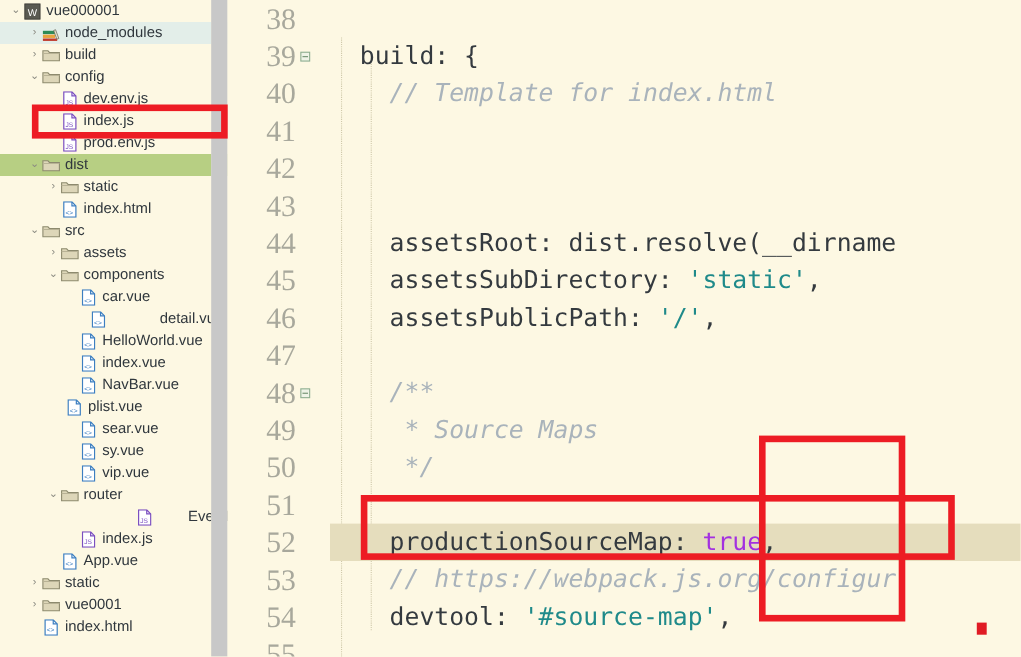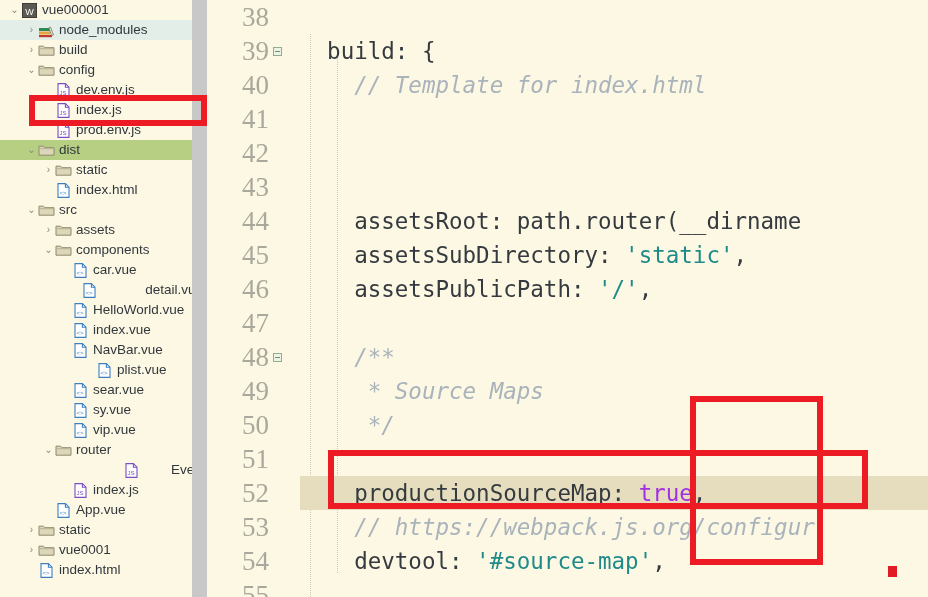--- a/index.html
+++ b/index.html
@@ -340,21 +340,21 @@
           <span class="twisty empty">&nbsp;</span>
           <span class="ico">
             <svg width="13" height="15" viewBox="0 0 13 15">
               <path d="M1 0.6 h7.4 L12 4.2 V14.4 H1 Z" fill="#ffffff" stroke="#3d7fc1" stroke-width="1.1"></path>
               <path d="M8.4 0.6 V4.2 H12" fill="none" stroke="#3d7fc1" stroke-width="1.1"></path>
               <text x="6" y="12" font-size="6" font-family="Liberation Sans, sans-serif" fill="#3d7fc1" text-anchor="middle">&lt;&gt;</text>
             </svg>
           </span>
           <span class="lbl">NavBar.vue</span>
         </div>
-        <div class="tree-row" style="padding-left: 83px; text-align: center;">
+        <div class="tree-row" style="padding-left: 46px; text-align: center;">
           <span class="twisty empty">&nbsp;</span>
           <span class="ico">
             <svg width="13" height="15" viewBox="0 0 13 15">
               <path d="M1 0.6 h7.4 L12 4.2 V14.4 H1 Z" fill="#ffffff" stroke="#3d7fc1" stroke-width="1.1"></path>
               <path d="M8.4 0.6 V4.2 H12" fill="none" stroke="#3d7fc1" stroke-width="1.1"></path>
               <text x="6" y="12" font-size="6" font-family="Liberation Sans, sans-serif" fill="#3d7fc1" text-anchor="middle">&lt;&gt;</text>
             </svg>
           </span>
           <span class="lbl">plist.vue</span>
         </div>
@@ -495,21 +495,21 @@
         </div>
         <div class="code-row">
           <div class="lnum">42</div>
           <div class="code-txt"></div>
         </div>
         <div class="code-row">
           <div class="lnum">43</div>
         </div>
         <div class="code-row">
           <div class="lnum">44</div>
-          <div class="code-txt"><span>    assetsRoot: path.router(__dirname</span></div>
+          <div class="code-txt"><span>    assetsRoot: dist.resolve(__dirname</span></div>
         </div>
         <div class="code-row">
           <div class="lnum">45</div>
           <div class="code-txt"><span>    assetsSubDirectory: </span><span class="str">'static'</span><span>,</span></div>
         </div>
         <div class="code-row">
           <div class="lnum">46</div>
           <div class="code-txt"><span>    assetsPublicPath: </span><span class="str">'/'</span><span>,</span></div>
         </div>
         <div class="code-row">

